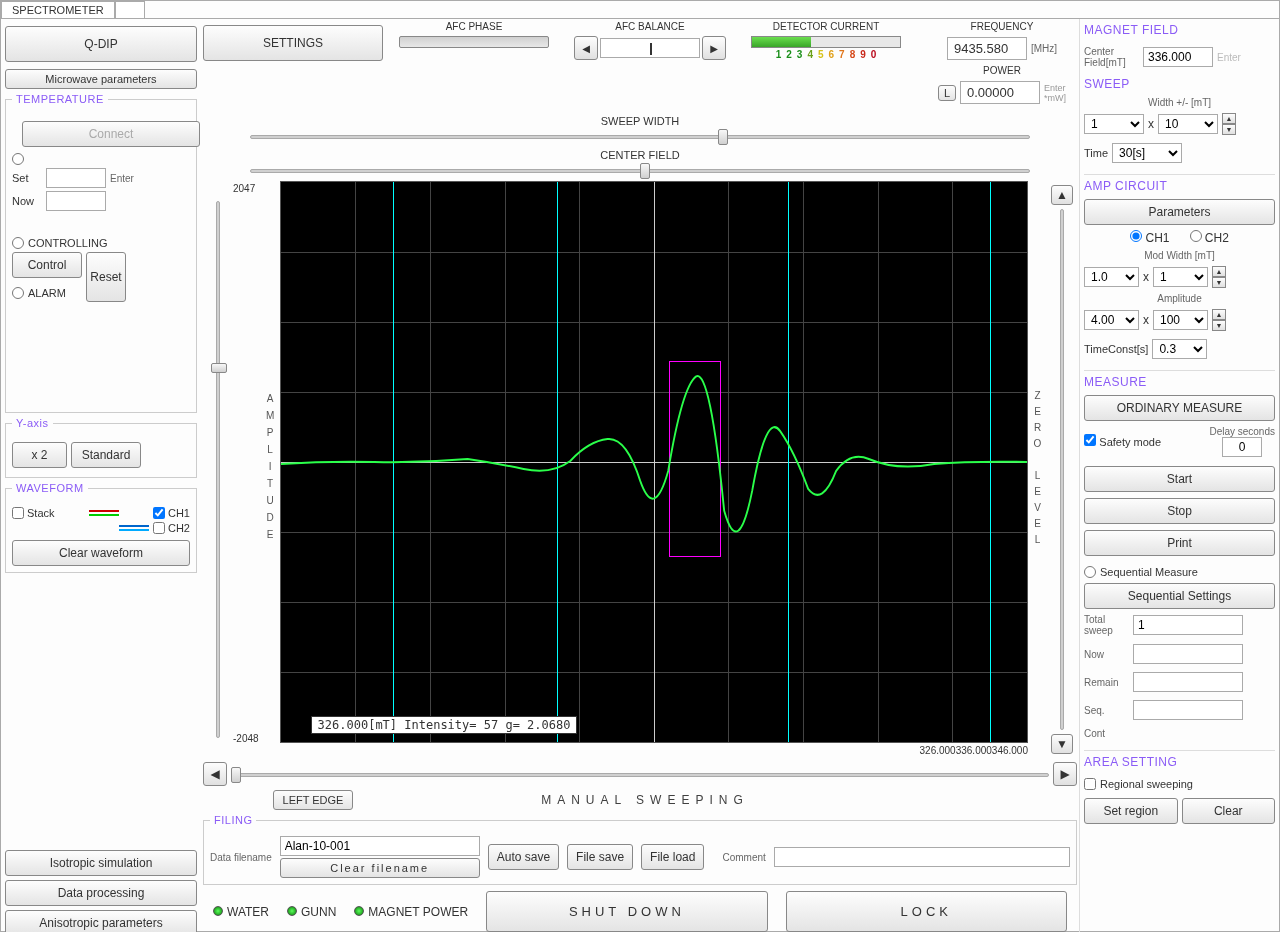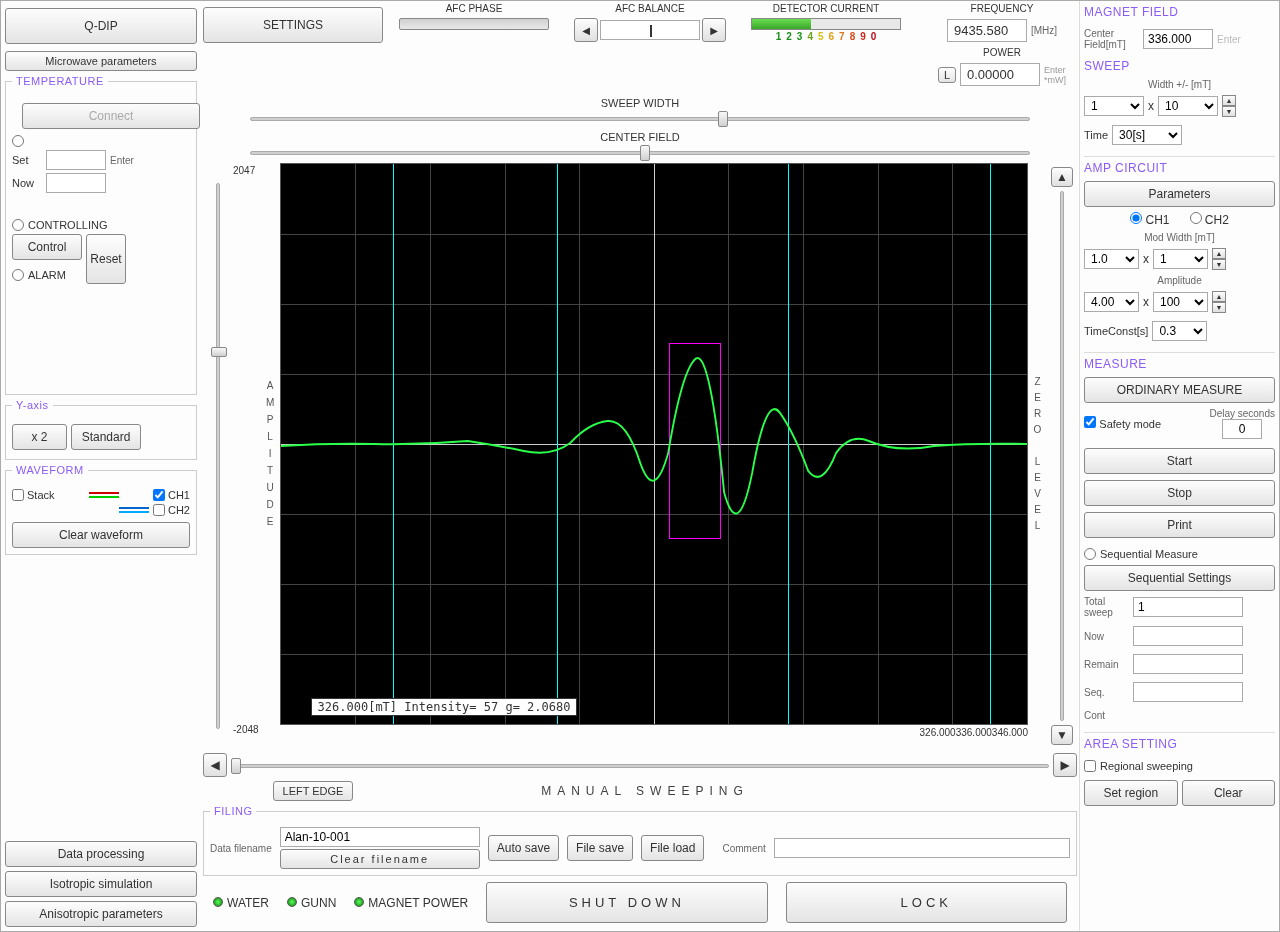--- a/index.html
+++ b/index.html
@@ -68,20 +68,24 @@
 .center-v { position: absolute; top: 0; bottom: 0; width: 1px; background: #ccc; }
 .center-h { position: absolute; left: 0; right: 0; height: 1px; background: #ccc; }
 .roi-box { position: absolute; border: 1px solid #f0f; }
 fieldset.legend-panel { border: 1px solid #ccc; padding: 6px; }
 fieldset.legend-panel > legend { font-size: 11px; padding: 0 4px; }
 </style>
 </head>
 <body>
 
 <div class="app">
+  <div class="tab-strip">
+    <div class="tab">SPECTROMETER</div>
+    <div class="tab" style="width:30px"></div>
+  </div>
 
   <div class="main">
 
     <div class="left-col">
       <div class="row">
         <div class="btn btn-wide" style="padding:10px 6px">Q-DIP</div>
       </div>
       <div class="btn btn-wide btn-sm">Microwave parameters</div>
 
       <fieldset class="legend-panel" style="flex:0 0 auto; height:320px">
@@ -147,22 +151,22 @@
             </span>
           <span style="display:flex;align-items:center;gap:3px">
               <input type="checkbox" class="checkbox" style="">
               <span class="label">CH2</span>
             </span>
         </div>
         <div class="btn btn-wide" style="margin-top:6px">Clear waveform</div>
       </fieldset>
 
       <div style="flex:1"></div>
+      <div class="btn btn-wide">Isotropic simulation</div>
       <div class="btn btn-wide">Data processing</div>
-      <div class="btn btn-wide">Isotropic simulation</div>
       <div class="btn btn-wide">Anisotropic parameters</div>
     </div>
 
     <div class="center-col">
       <div class="top-controls">
         <div class="top-btn-col">
           <div class="btn btn-wide" style="padding:10px 6px">SETTINGS</div>
         </div>
         <div class="indicator-col" style="width:170px">
           <span>AFC PHASE</span>

